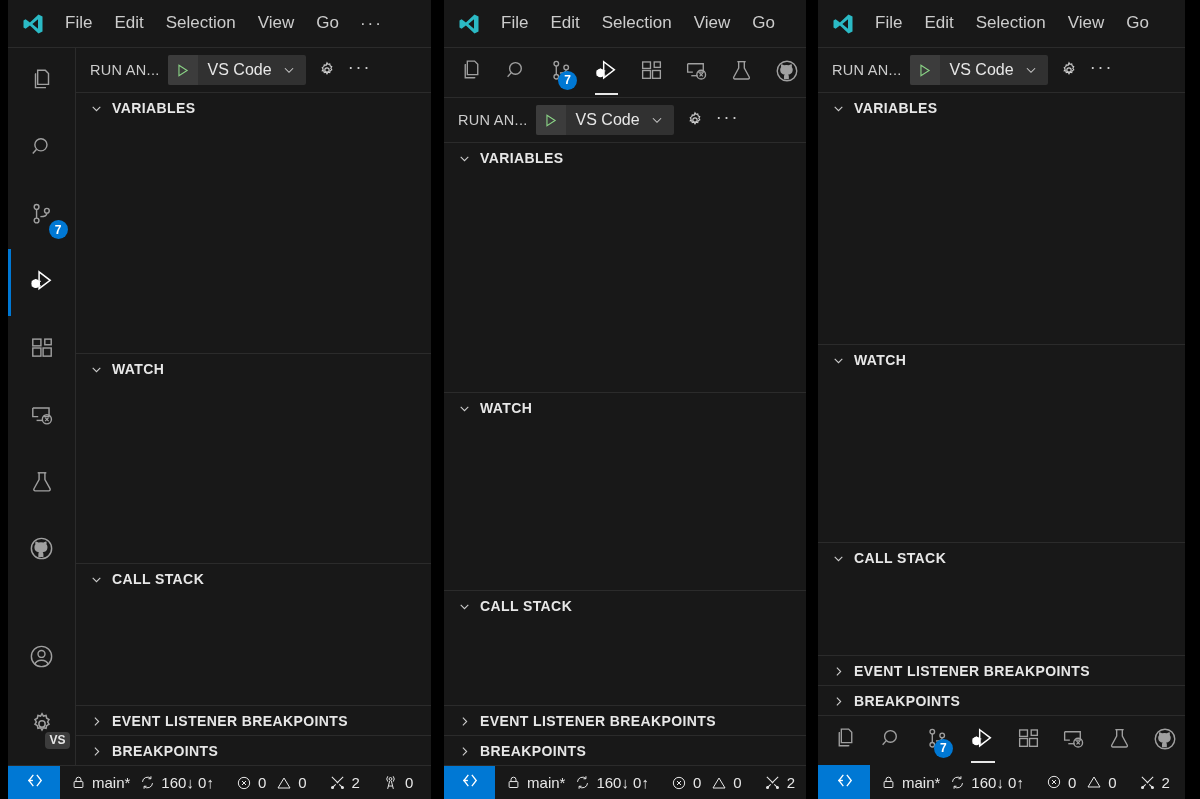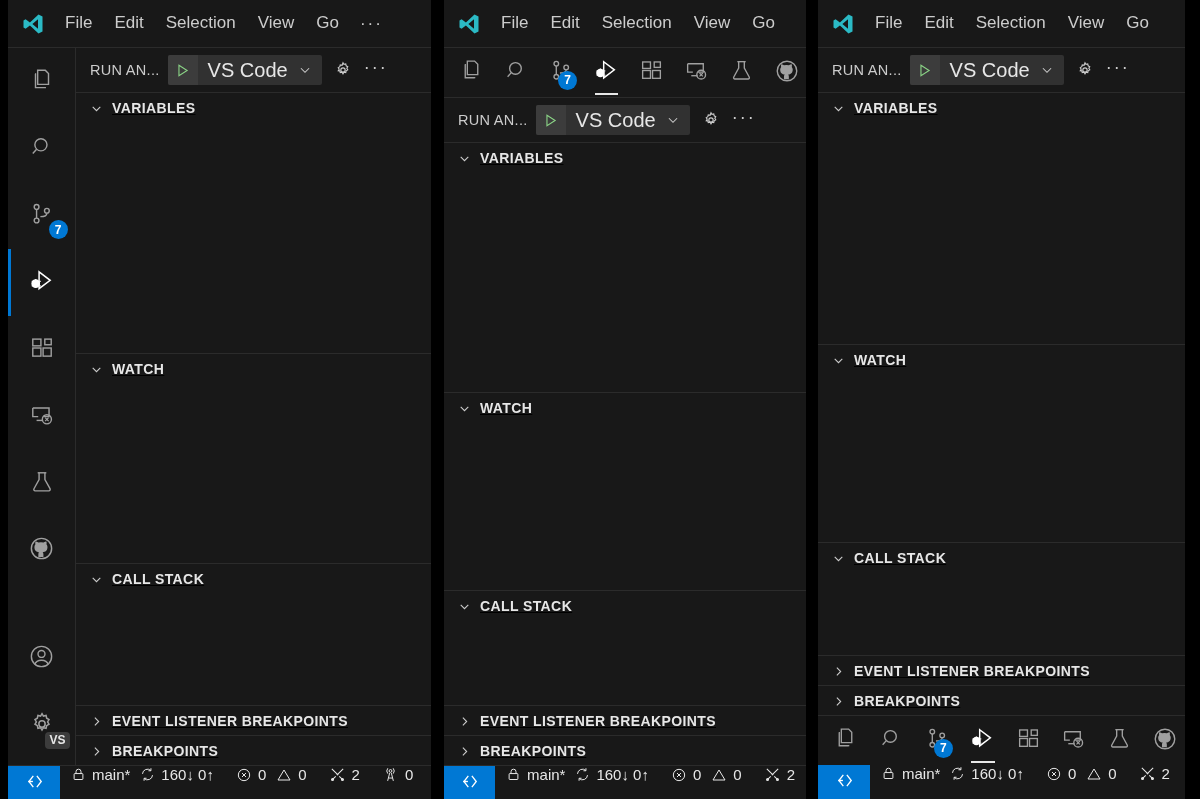--- a/index.html
+++ b/index.html
@@ -97,41 +97,41 @@
     padding: 0 8px 0 14px;
   }
   .panel-title {
     color:#cccccc; font-size:14.5px; letter-spacing:.3px; white-space:nowrap;
   }
   .launch-config {
     display:flex; align-items:center; background:#313131;
     height:30px; border-radius:2px; overflow:hidden;
   }
   .launch-play { width:30px; height:30px; display:flex; align-items:center; justify-content:center; background:#3c3c3c;}
-  .launch-name { color:#e7e7e7; font-size:20px; padding:0 8px 0 10px; white-space:nowrap; }
+  .launch-name { color:#e7e7e7; font-size:16px; padding:0 8px 0 10px; white-space:nowrap; }
   .launch-caret { padding: 0 10px 0 2px; display:flex; align-items:center;}
   .hicon { display:flex; align-items:center; justify-content:center; width:26px; height:26px; }
   .hdots { color:#cccccc; font-size:18px; letter-spacing:2px; line-height:0.6; padding-bottom:6px; }
 
-  .section { display:flex; flex-direction:column; border-top:1px solid #2b2b2b; min-height:0;text-decoration:underline;}
+  .section { display:flex; flex-direction:column; border-top:1px solid #2b2b2b; min-height:0;}
   .section-head {
     height: 30px; flex:0 0 30px; display:flex; align-items:center; gap:8px;
     padding-left: 12px;
   }
   .section-label {
     color:#e7e7e7; font-size:14px; font-weight:700; letter-spacing:.4px; white-space:nowrap;
   }
   .section-body { flex:1 1 auto; min-height:0; }
   .chev { width:16px; height:16px; display:flex; align-items:center; justify-content:center; }
 
   
   .statusbar {
     height: 34px; flex:0 0 34px;
     background: #181818;
-    display:flex; align-items:flex-start;
+    display:flex; align-items:center;
     border-top:1px solid #2b2b2b;
   }
   .remote-indicator {
     background:#0078d4; height:34px; width:52px;
     display:flex; align-items:center; justify-content:center;
   }
   .sb-group { display:flex; align-items:center; gap:6px; padding:0 11px; }
   .sb-text { color:#e7e7e7; font-size:15px; white-space:nowrap; }
   .sb-ico { display:flex; align-items:center; }
 </style>

